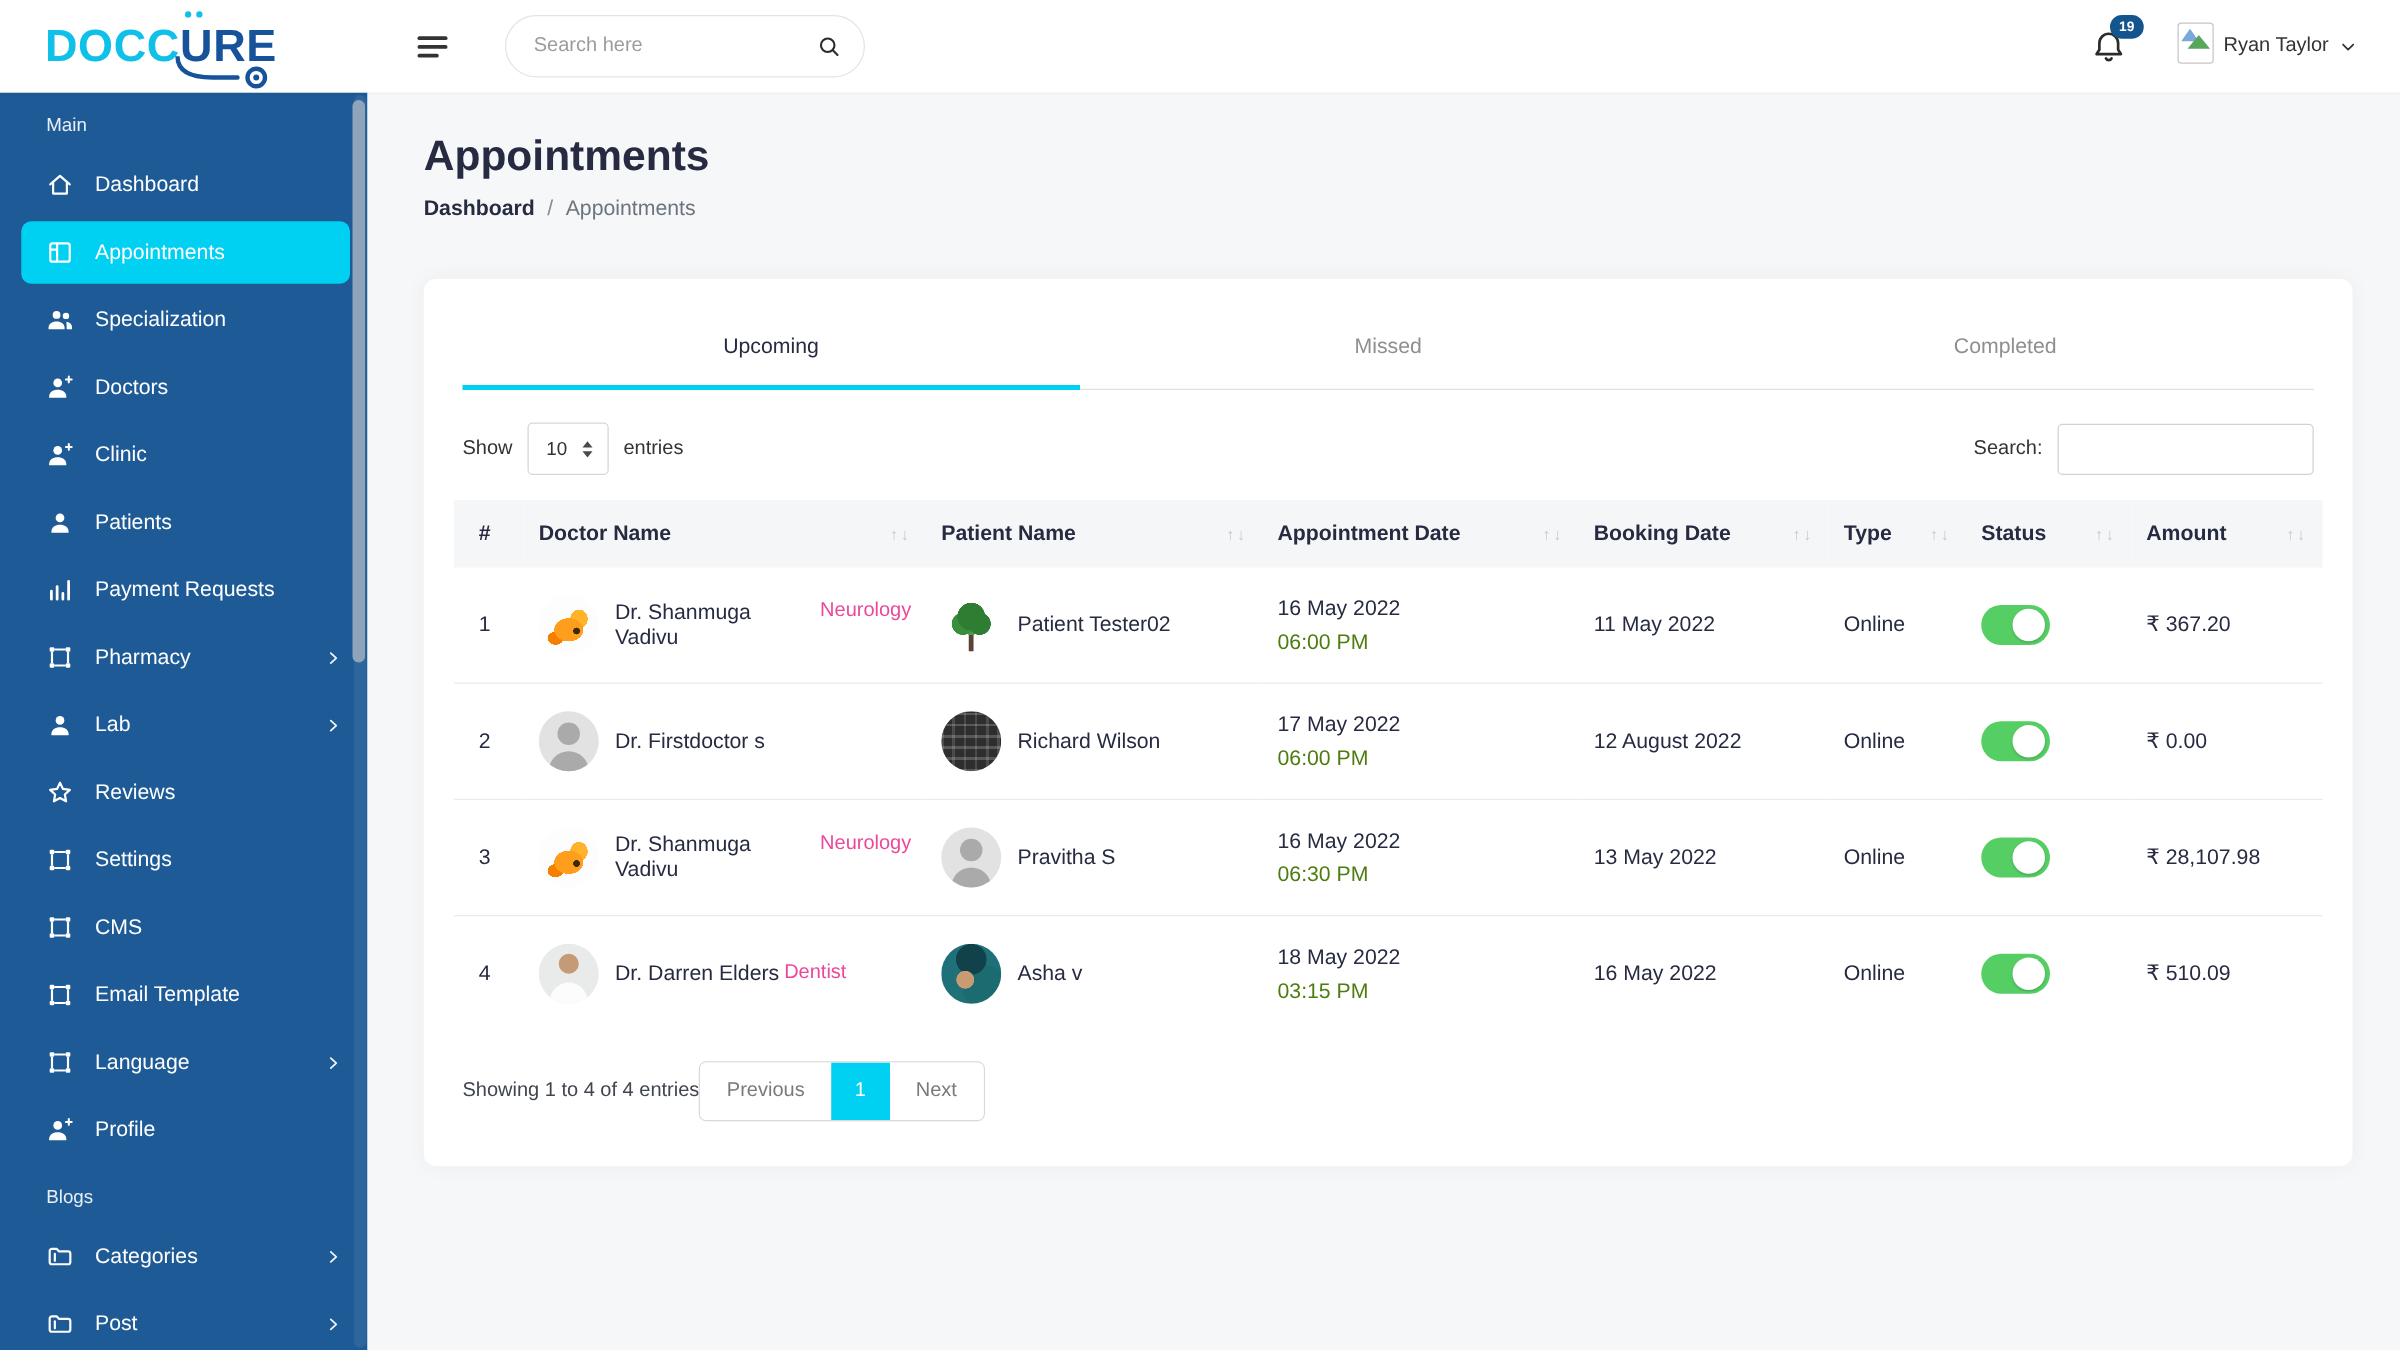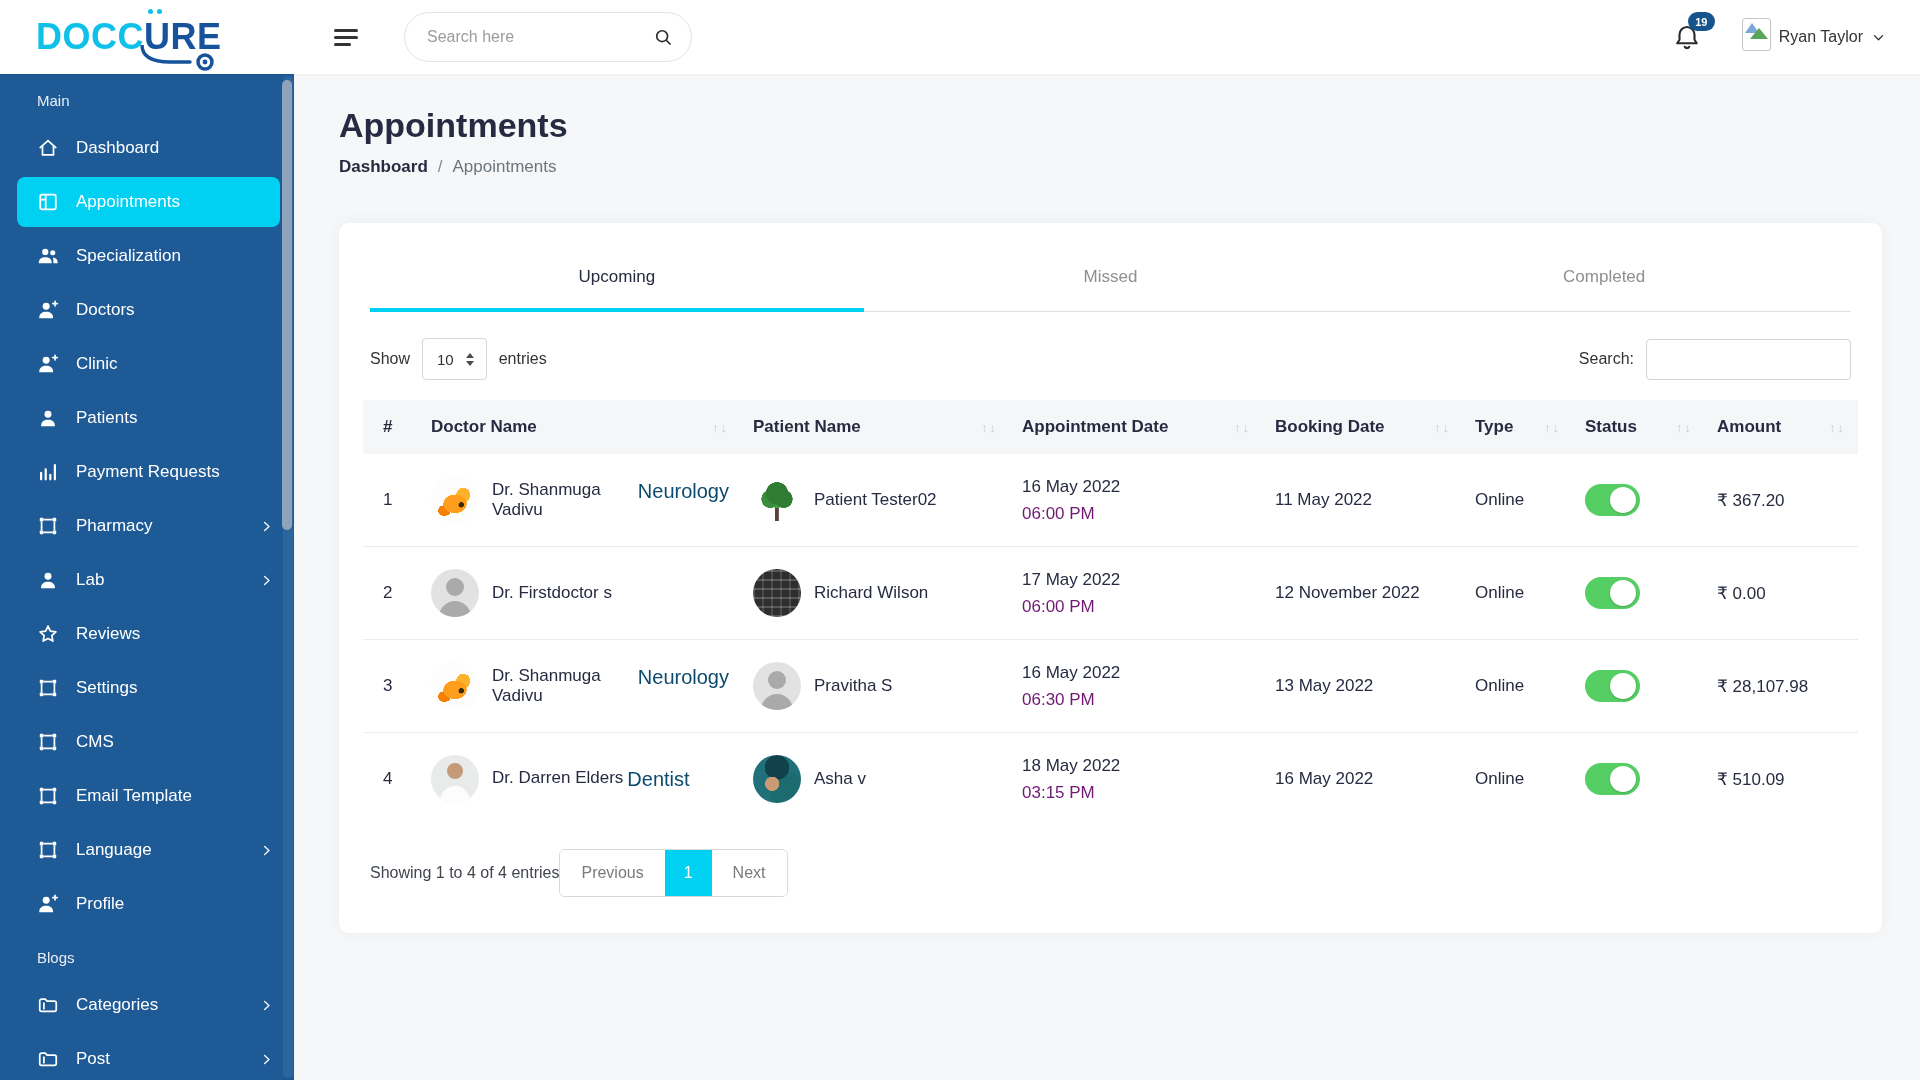--- a/index.html
+++ b/index.html
@@ -71,23 +71,23 @@
   .appts th { background:#f5f6f7; padding:17px 12px; font-size:17px; font-weight:700; color:#272b41; text-align:left; }
   .appts th:first-child { padding-left:20px; }
   .th-inner { display:flex; align-items:center; justify-content:space-between; }
   .sort::after { content:"↑↓"; letter-spacing:2px; color:#c7cacd; font-size:13px; font-weight:400; }
   .appts td { padding:22px 12px; border-bottom:1px solid #ebebeb; vertical-align:middle; font-size:17px; color:#272b41; }
   .appts td:first-child { padding-left:20px; }
   .appts tbody tr:last-child td { border-bottom:none; }
   .cell-person { display:flex; align-items:center; gap:13px; }
   .p-meta { display:flex; flex-direction:row; justify-content:center; gap:4px; }
   .p-name { font-size:17px; color:#272b41; font-weight:500; }
-  .p-sub { font-size:20px; color:#0c4a6e; }
+  .p-sub { font-size:16px; color:#ec4899; }
   .appt-date { color:#272b41; }
-  .appt-time { color:#701a75; margin-top:7px; }
+  .appt-time { color:#4d7c0f; margin-top:7px; }
 
   .avatar { width:48px; height:48px; border-radius:50%; flex:none; position:relative; overflow:hidden; background:#eee; }
   .av-goldfish { background:
       radial-gradient(circle at 63% 60%, #3a2b00 0 6%, transparent 7%),
       radial-gradient(ellipse 40% 32% at 50% 58%, #ff9d1c 0 60%, transparent 61%),
       radial-gradient(ellipse 24% 26% at 67% 40%, #ffb32b 0 60%, transparent 61%),
       radial-gradient(ellipse 22% 18% at 28% 72%, #f77f00 0 60%, transparent 61%),
       #fdfdfd; }
   .av-tree { background:
       linear-gradient(#5d4037,#5d4037) 50% 94%/8% 28% no-repeat,
@@ -491,21 +491,21 @@
           <td>
               <div class="cell-person">
               <div class="avatar av-keyboard"></div>
               <span class="p-name">Richard Wilson</span>
           </div>
             </td>
           <td>
               <div class="appt-date">17 May 2022</div>
               <div class="appt-time">06:00 PM</div>
             </td>
-          <td>12 November 2022</td>
+          <td>12 August 2022</td>
           <td>Online</td>
           <td>
               <div class="toggle on">
                 <div class="knob"></div>
               </div>
             </td>
           <td>₹ 0.00</td>
         </tr>
         <tr>
           <td>3</td>

